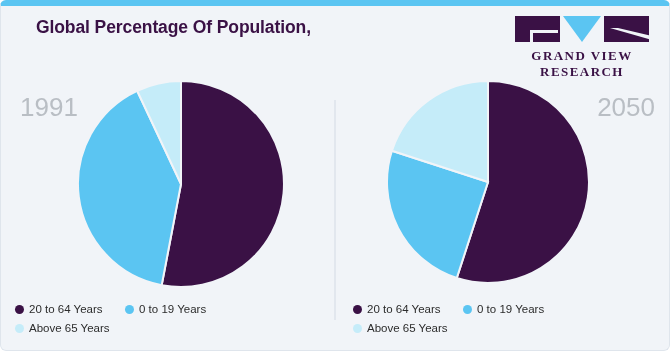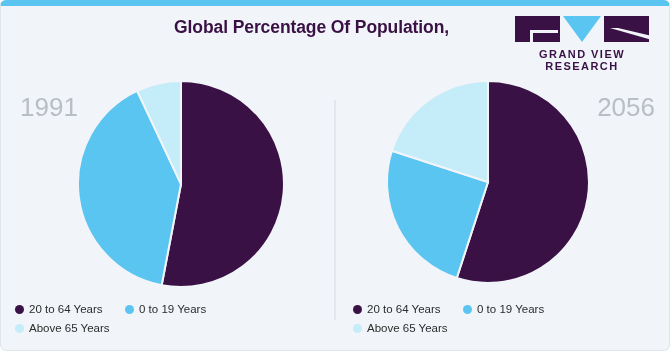--- a/index.html
+++ b/index.html
@@ -40,29 +40,28 @@
     box-sizing: border-box;
     border: 1px solid #dfe5ec;
     border-top: none;
     border-radius: 0 0 6px 6px;
     pointer-events: none;
   }
 
   
   #title {
     position: absolute;
-    left: 29px;
+    left: 36px;
     top: 16px;
     width: 420px;
     font-size: 17.5px;
     font-weight: bold;
     line-height: 1.33;
     color: #3a1145;
     letter-spacing: -0.1px;
-    text-align: right;
   }
   #title .line { display: block; }
 
   
   #logo {
     position: absolute;
     right: 18px;
     top: 16px;
     width: 140px;
     text-align: center;
@@ -110,24 +109,25 @@
     left: 51px;
     top: 0;
     width: 0;
     height: 0;
     border-left: 19px solid transparent;
     border-right: 19px solid transparent;
     border-top: 26px solid #5bc5f2;
   }
   #logo-text {
     margin-top: 6px;
-    font-size: 11px;
+    font-size: 13px;
     font-weight: bold;
     letter-spacing: 1.45px;
     color: #3a1145;
+    font-family: Liberation Serif, serif;
   }
 
   
   .panel {
     position: absolute;
     top: 78px;
     width: 320px;
     height: 262px;
   }
   #panel-2000 { left: 6px; }
@@ -245,21 +245,21 @@
       </span>
       <span class="legend-row">
         <span class="legend-item">
           <span class="legend-dot" style="background:#c5ecf9"></span><span class="legend-label">Above 65 Years</span>
         </span>
       </span>
     </div>
   </div>
 
   <div class="panel" id="panel-2050">
-    <div class="year-watermark" id="year-2050">2056</div>
+    <div class="year-watermark" id="year-2050">2050</div>
 
     <div class="pie-wrap" id="pie-wrap-2050">
       <svg class="pie-svg" id="svg-pie-2050" width="202" height="202" viewBox="0 0 202 202">
           <path d="M 101 101 L 101.00 0.00 A 101 101 0 1 1 69.79 197.06 Z" fill="#3a1145" stroke="#f1f4f8" stroke-width="2"></path>
           <path d="M 101 101 L 69.79 197.06 A 101 101 0 0 1 4.94 69.79 Z" fill="#5bc5f2" stroke="#f1f4f8" stroke-width="2"></path>
           <path d="M 101 101 L 4.94 69.79 A 101 101 0 0 1 101.00 0.00 Z" fill="#c5ecf9" stroke="#f1f4f8" stroke-width="2"></path>
         </svg>
     </div>
 
     <div class="legend">

